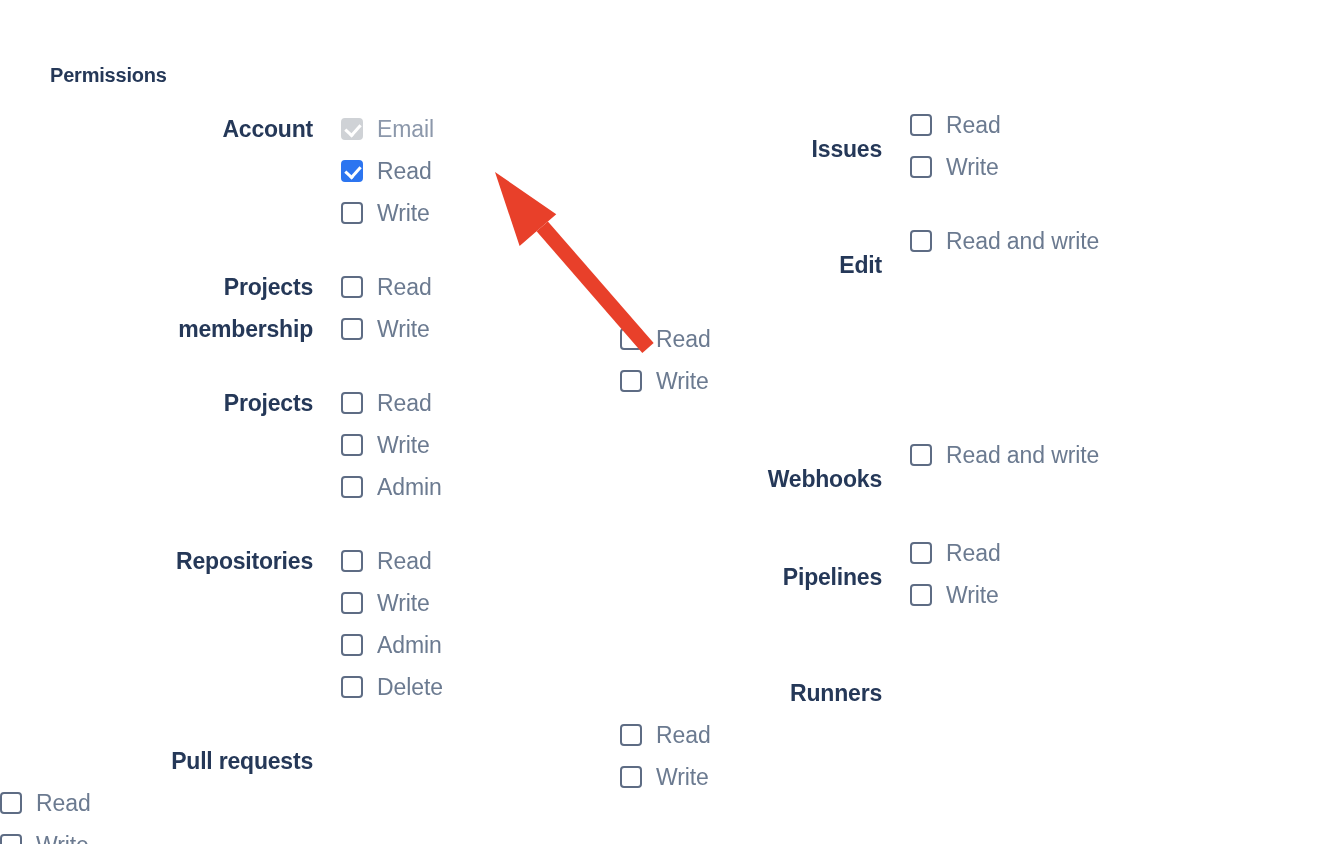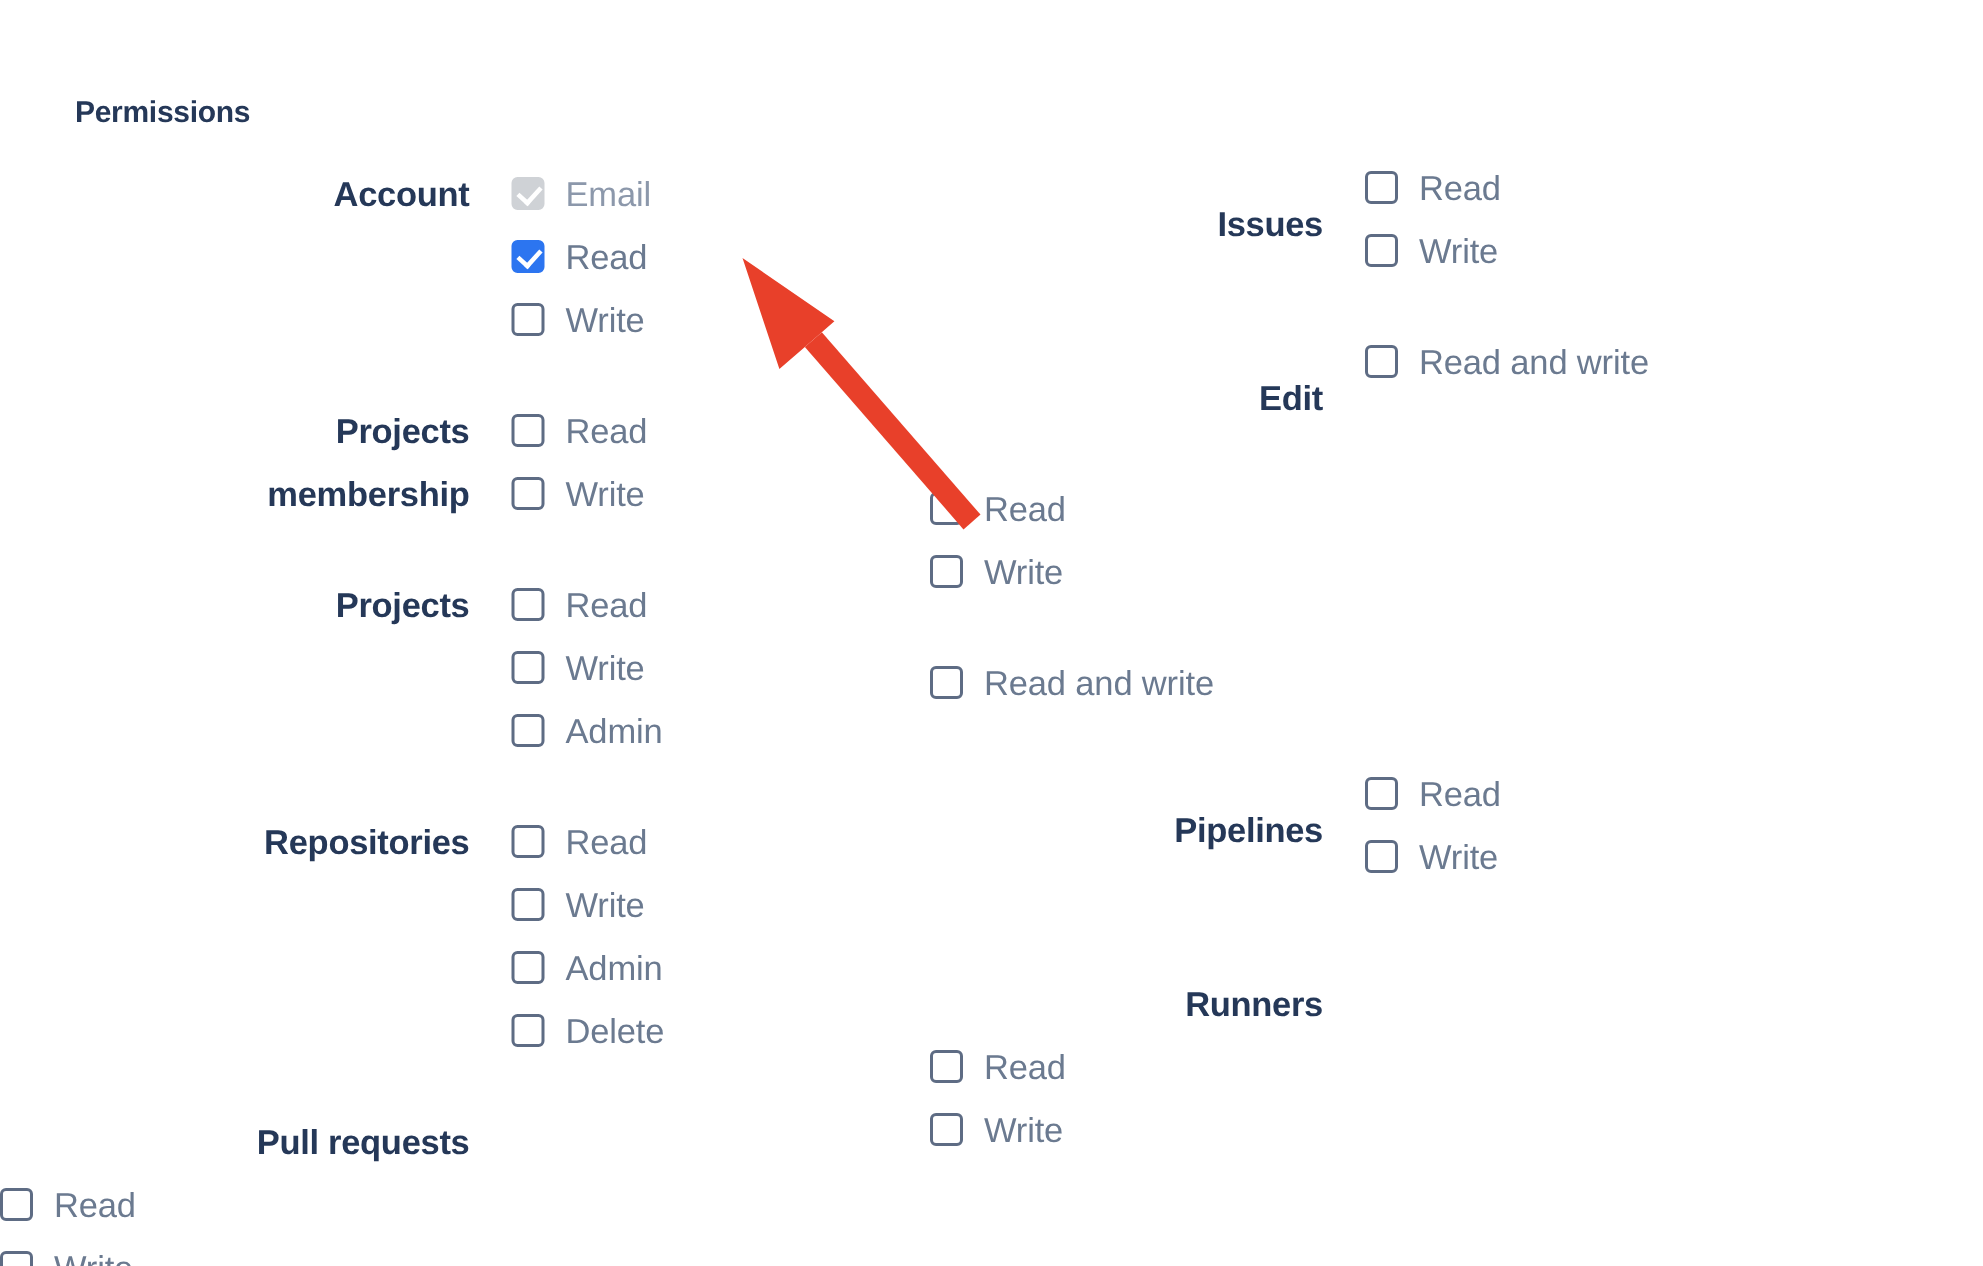--- a/index.html
+++ b/index.html
@@ -248,20 +248,21 @@
           <span class="checkbox"></span>
           <span class="option-label">Read</span>
         </div>
         <div class="option-row">
           <span class="checkbox"></span>
           <span class="option-label">Write</span>
         </div>
       </div>
     </div>
     <div class="perm-group">
+      <div class="group-label">Webhooks</div>
       <div class="group-options">
         <div class="option-row">
           <span class="checkbox"></span>
           <span class="option-label">Read and write</span>
         </div>
       </div>
     </div>
     <div class="perm-group">
       <div class="group-label">Pipelines</div>
       <div class="group-options">

